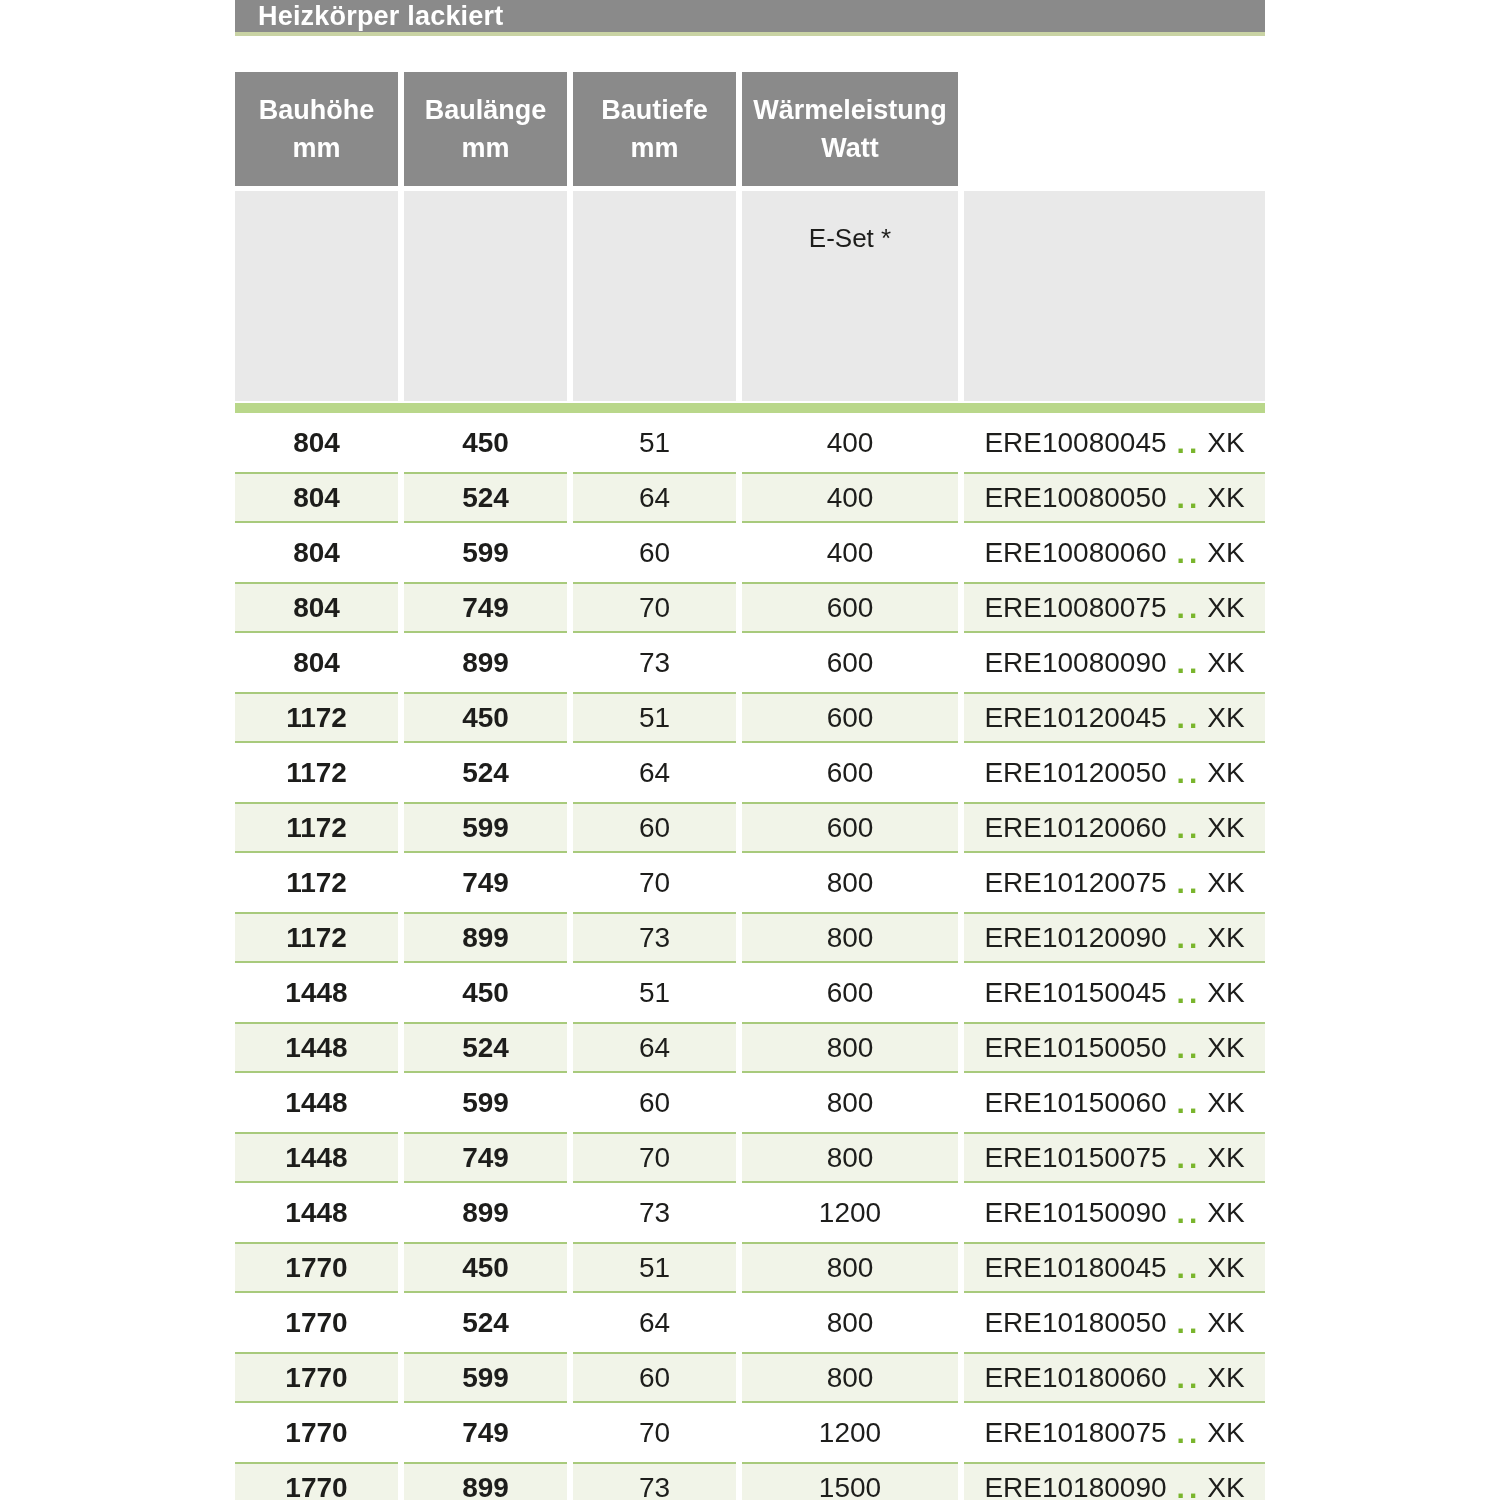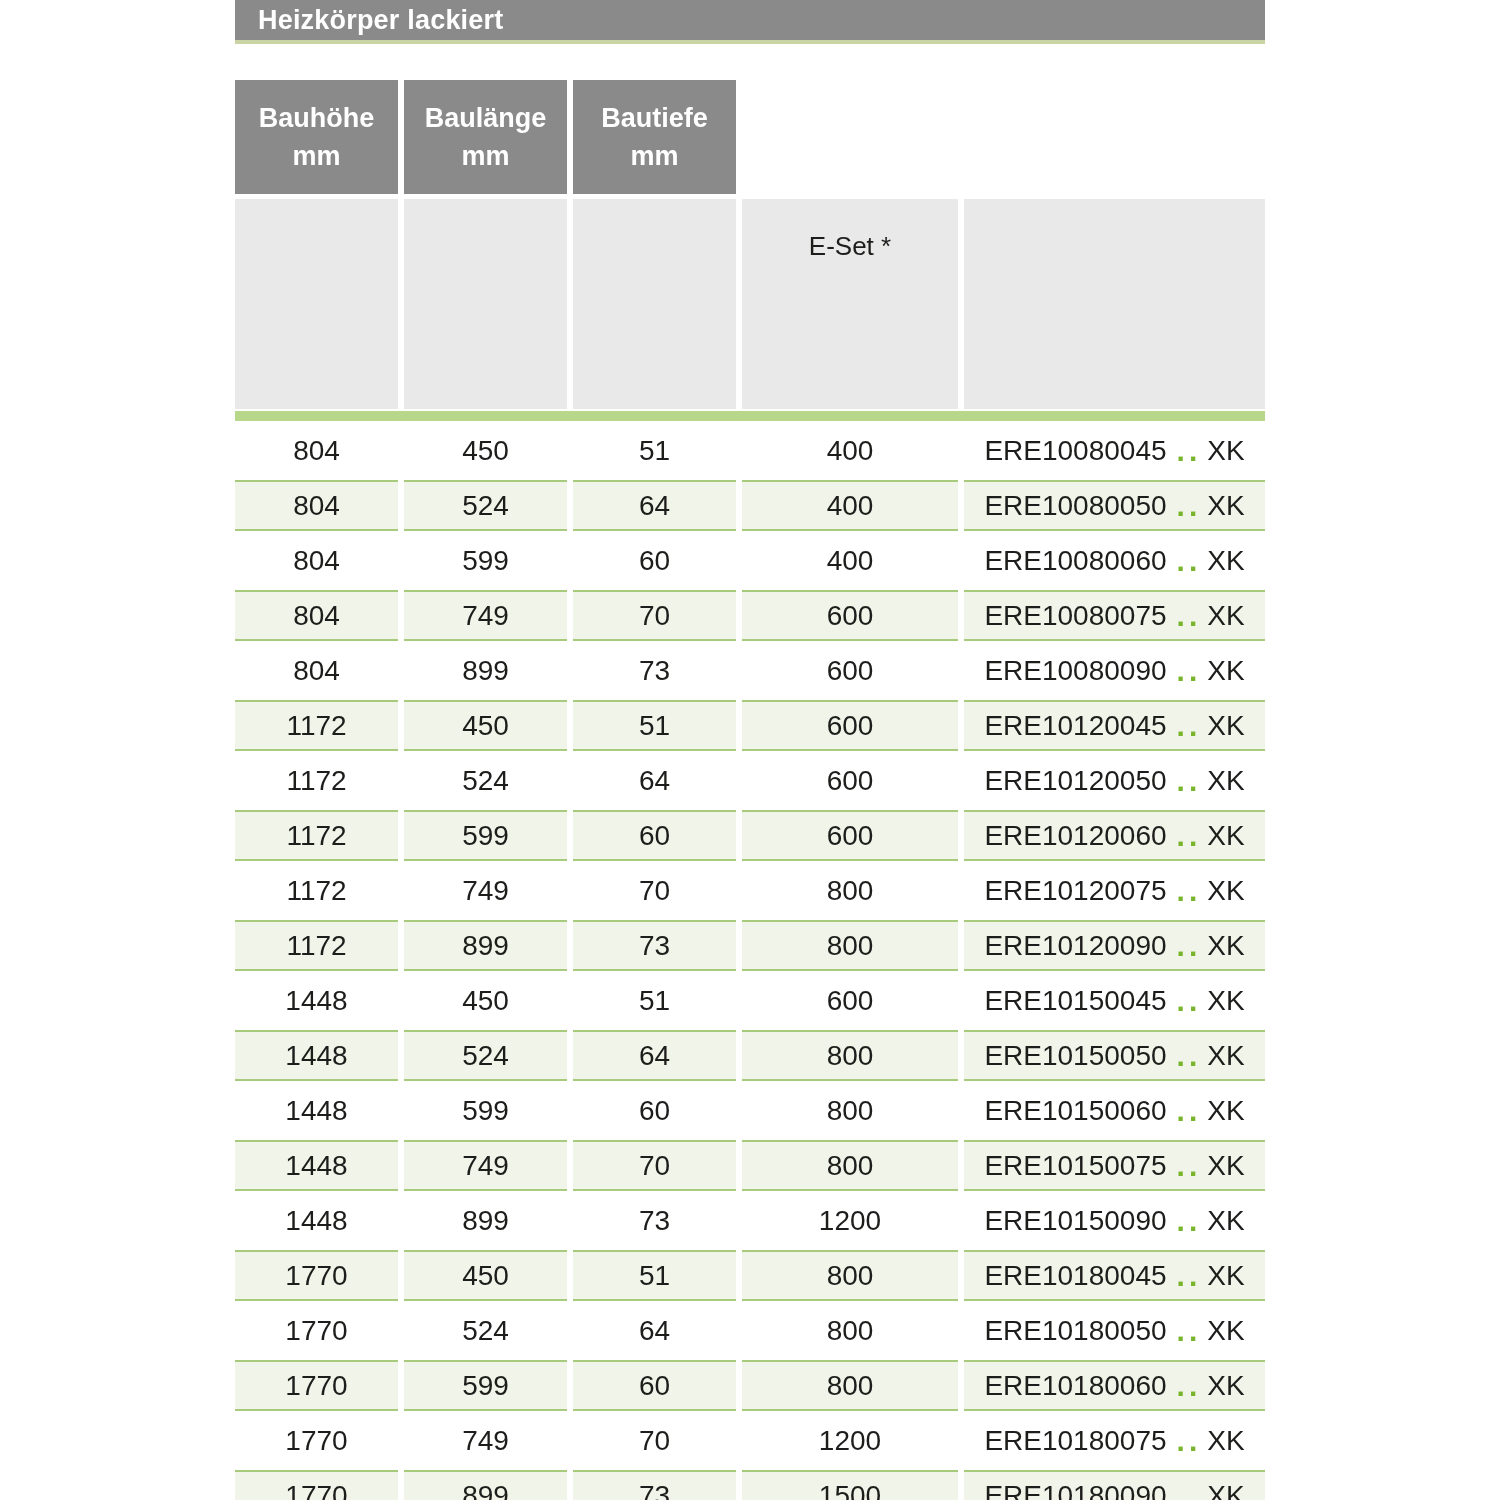--- a/index.html
+++ b/index.html
@@ -29,21 +29,21 @@
     top: 0;
     width: 1030px;
   }
   .grid {
     display: grid;
     grid-template-columns: 163px 163px 163px 216px 1fr;
     column-gap: 6px;
     margin-top: 36px;
   }
   .title-bar {
-    height: 40px;
+    height: 32px;
     background: var(--header-bg);
     color: var(--header-text);
     font-weight: bold;
     font-size: 27px;
     display: flex;
     align-items: center;
     padding-left: 23px;
     letter-spacing: 0.2px;
   }
   .title-divider {
@@ -90,21 +90,21 @@
     color: var(--text-dark);
     border-top: 2px solid transparent;
     border-bottom: 2px solid transparent;
     white-space: nowrap;
   }
   .row.tinted .cell {
     background: var(--row-tint-bg);
     border-top-color: var(--row-border);
     border-bottom-color: var(--row-border);
   }
-  .cell.bold { font-weight: normal; }
+  .cell.bold { font-weight: bold; }
   .art-dots {
     color: var(--accent-dots);
     font-weight: 900;
     font-size: 30px;
     letter-spacing: 4px;
     margin: 0 6px 0 10px;
     line-height: 1;
   }
 </style>
 </head>
@@ -124,20 +124,24 @@
         <span>mm</span>
       </div>
       <div class="hcell">
         <span>Baulänge</span>
         <span>mm</span>
       </div>
       <div class="hcell">
         <span>Bautiefe</span>
         <span>mm</span>
       </div>
+      <div class="hcell">
+        <span>Wärmeleistung</span>
+        <span>Watt</span>
+      </div>
     </div>
 
     <div class="grid subheader-row">
       <div class="scell"></div>
       <div class="scell"></div>
       <div class="scell"></div>
       <div class="scell">
         <span>E-Set *</span>
       </div>
       <div class="scell"></div>

